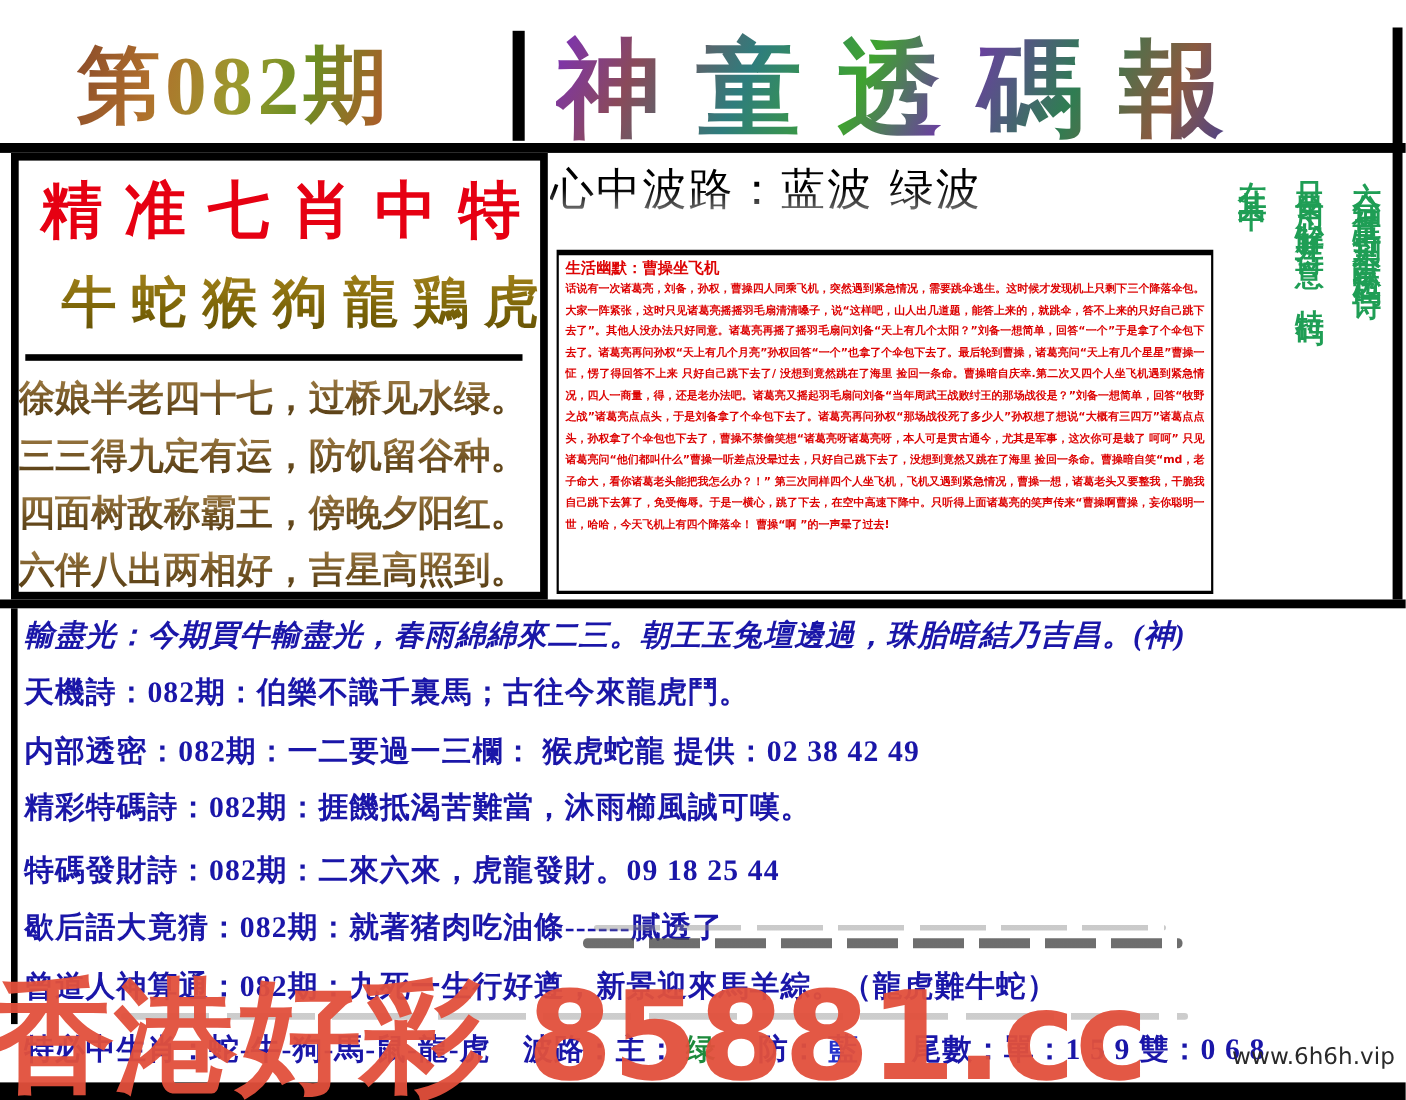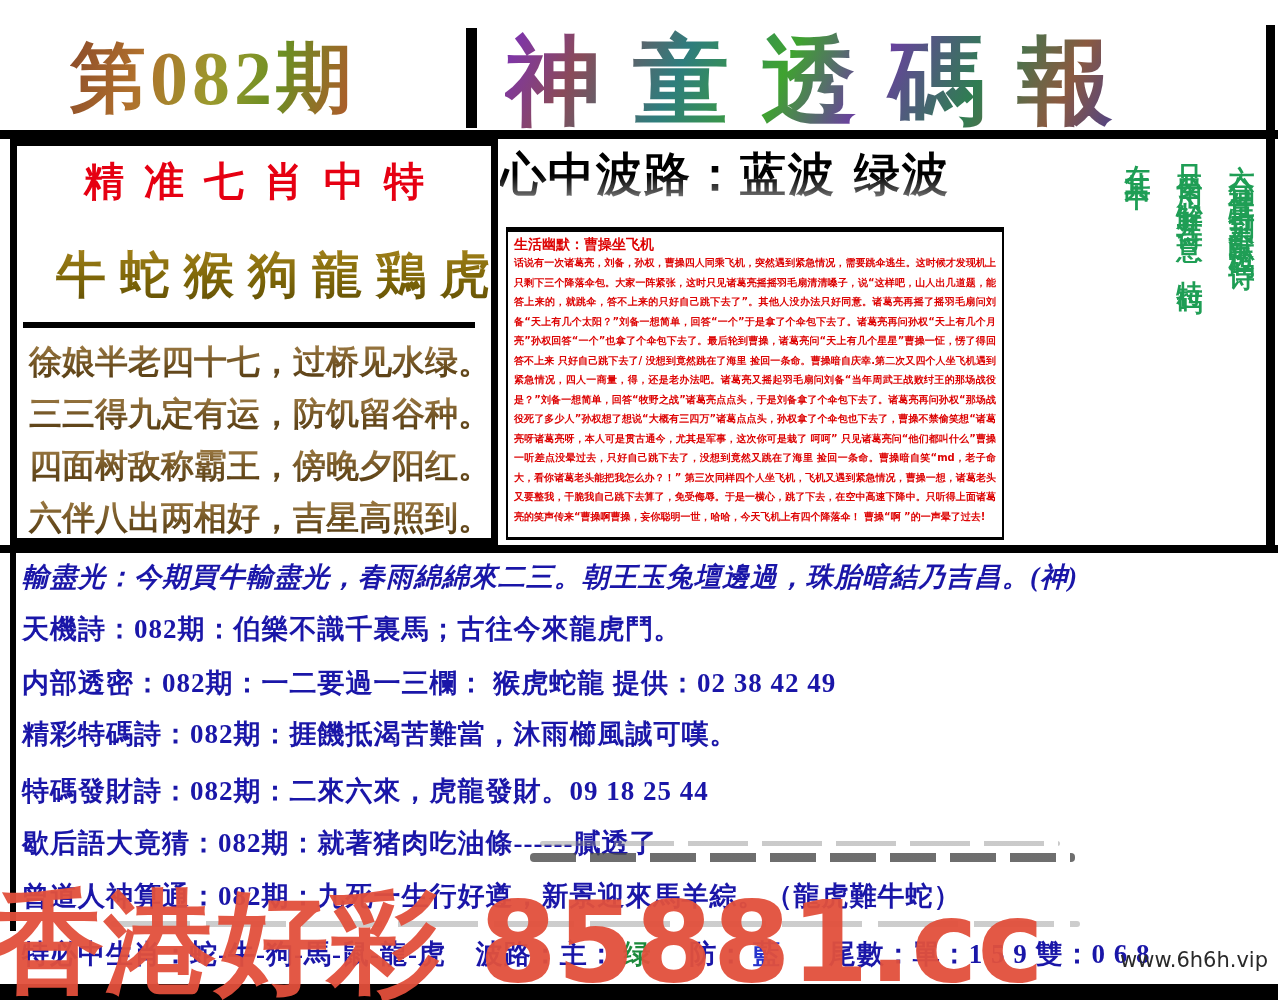--- a/index.html
+++ b/index.html
@@ -23,35 +23,35 @@
     font-size:96px; font-weight:900; letter-spacing:32px; white-space:nowrap;
     background-image:linear-gradient(115deg,#7b2fbf 0%,#8a4a5a 12%,#2e7d7d 26%,#3fa32f 40%,#6a3fa0 52%,#2f7d52 66%,#8a5a40 78%,#3a3aa0 90%,#4a8a2f 100%);
     font-family:Liberation Mono, monospace;
   }
   .hbar-top { position:absolute; left:0; top:130px; width:1278px; height:9px; background:#000; }
 
   
   .left-panel { position:absolute; left:10px; top:139px; width:488px; height:406px;
                 border:7px solid #000; background:#fff; }
   .lp-headline { position:absolute; left:0; top:8px; width:100%; text-align:center;
-                 color:#e60012; font-weight:900; font-size:40px; letter-spacing:20px; white-space:nowrap;
+                 color:#e60012; font-weight:900; font-size:56px; letter-spacing:20px; white-space:nowrap;
                  text-indent:20px; }
   .lp-zodiac   { position:absolute; left:0; top:96px; width:100%; text-align:center;
                  font-weight:900; font-size:50px; letter-spacing:14px; white-space:nowrap; text-indent:14px;
                  background-image:linear-gradient(180deg,#a8861e 0%,#7d6608 55%,#5e4c05 100%);margin-left:19px; }
   .lp-divider  { position:absolute; left:6px; top:176px; width:452px; height:6px; background:#000; }
-  .lp-poem { position:absolute; left:0; width:100%; text-align:right; white-space:nowrap;
+  .lp-poem { position:absolute; left:0; width:100%; text-align:left; white-space:nowrap;
              font-weight:900; font-size:33px;
              background-image:linear-gradient(180deg,#a5824a 0%,#6b4e1f 60%,#4f3812 100%); }
 
   
   .wave-header { position:absolute; left:500px; top:144px; width:606px; height:64px; overflow:hidden; }
-  .wave-header-text { font-size:46px; font-weight:700; letter-spacing:2px; white-space:nowrap;
+  .wave-header-text { font-size:40px; font-weight:400; letter-spacing:2px; white-space:nowrap;
                       background-image:linear-gradient(180deg,#000 50%,#555 78%,#b5b5b5 100%); }
-  .story-box { position:absolute; left:506px; top:227px; width:498px; height:313px;
+  .story-box { position:absolute; left:506px; top:227px; width:597px; height:313px;
                border-top:5px solid #000; border-left:2px solid #000; border-right:2px solid #000;
                border-bottom:3px solid #000; background:#fff; padding:3px 6px 2px 6px; overflow:hidden; }
   .story-title { color:#dd0404; font-weight:bold; font-size:14px; line-height:18px; }
   .story-text  { color:#dd0404; font-weight:bold; font-size:10px; line-height:19.5px;
                  text-align:justify; }
 
   
   .right-panel { position:absolute; left:1112px; top:144px; width:158px; height:400px; }
   .rp-cols { writing-mode:vertical-rl; text-orientation:upright; height:100%; padding-right:2px;
              color:#1f9e55; font-weight:900; font-size:26px; }

